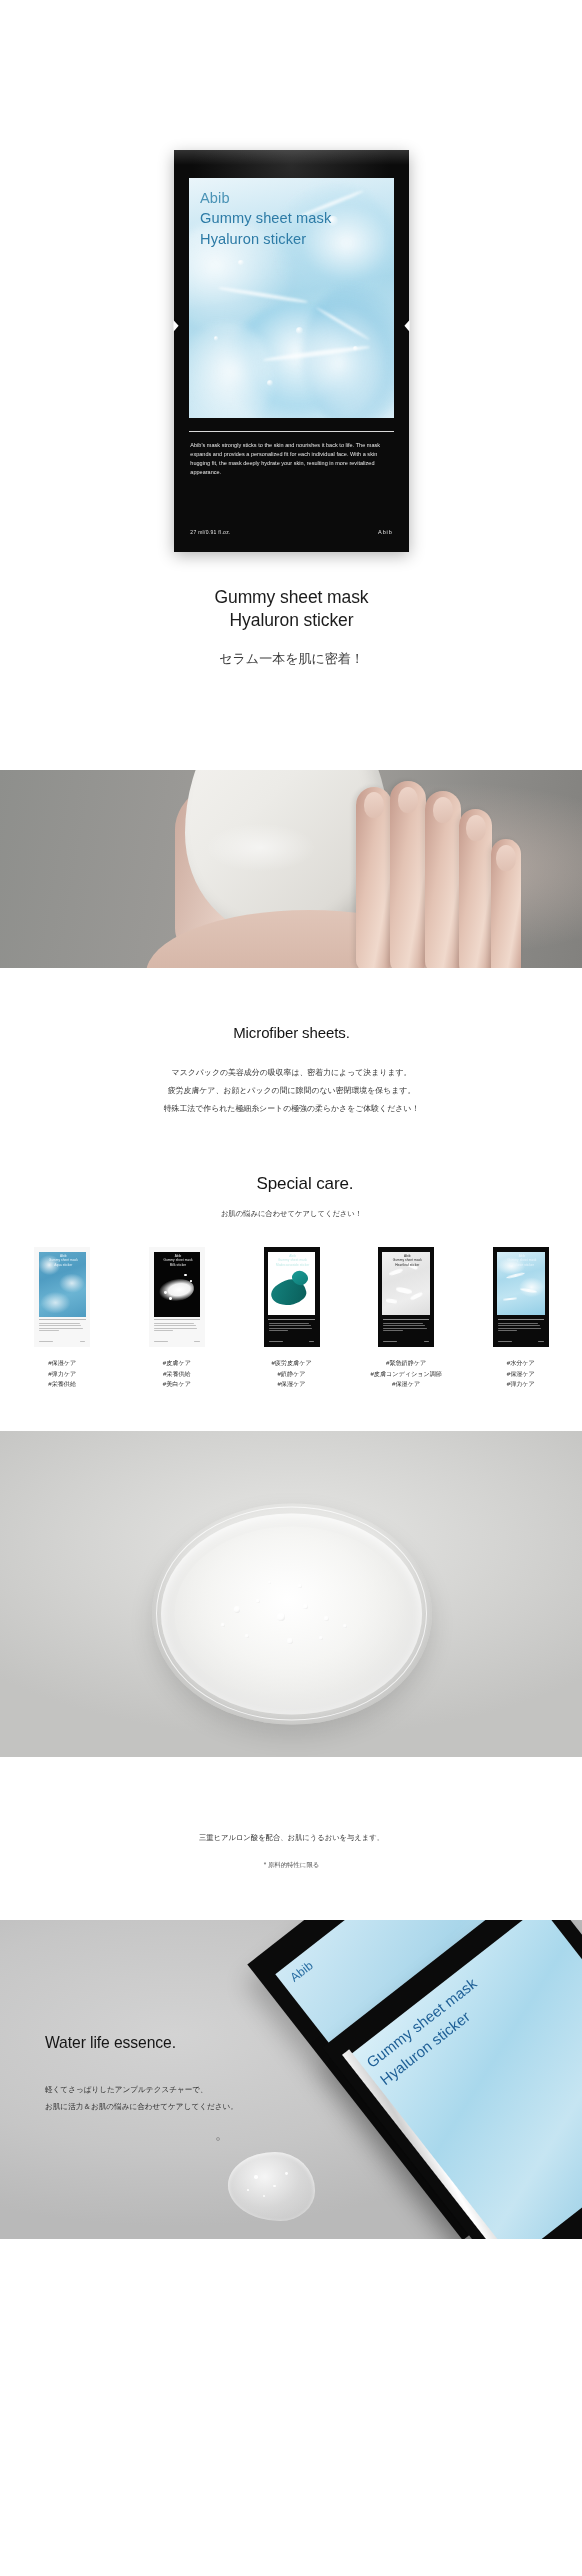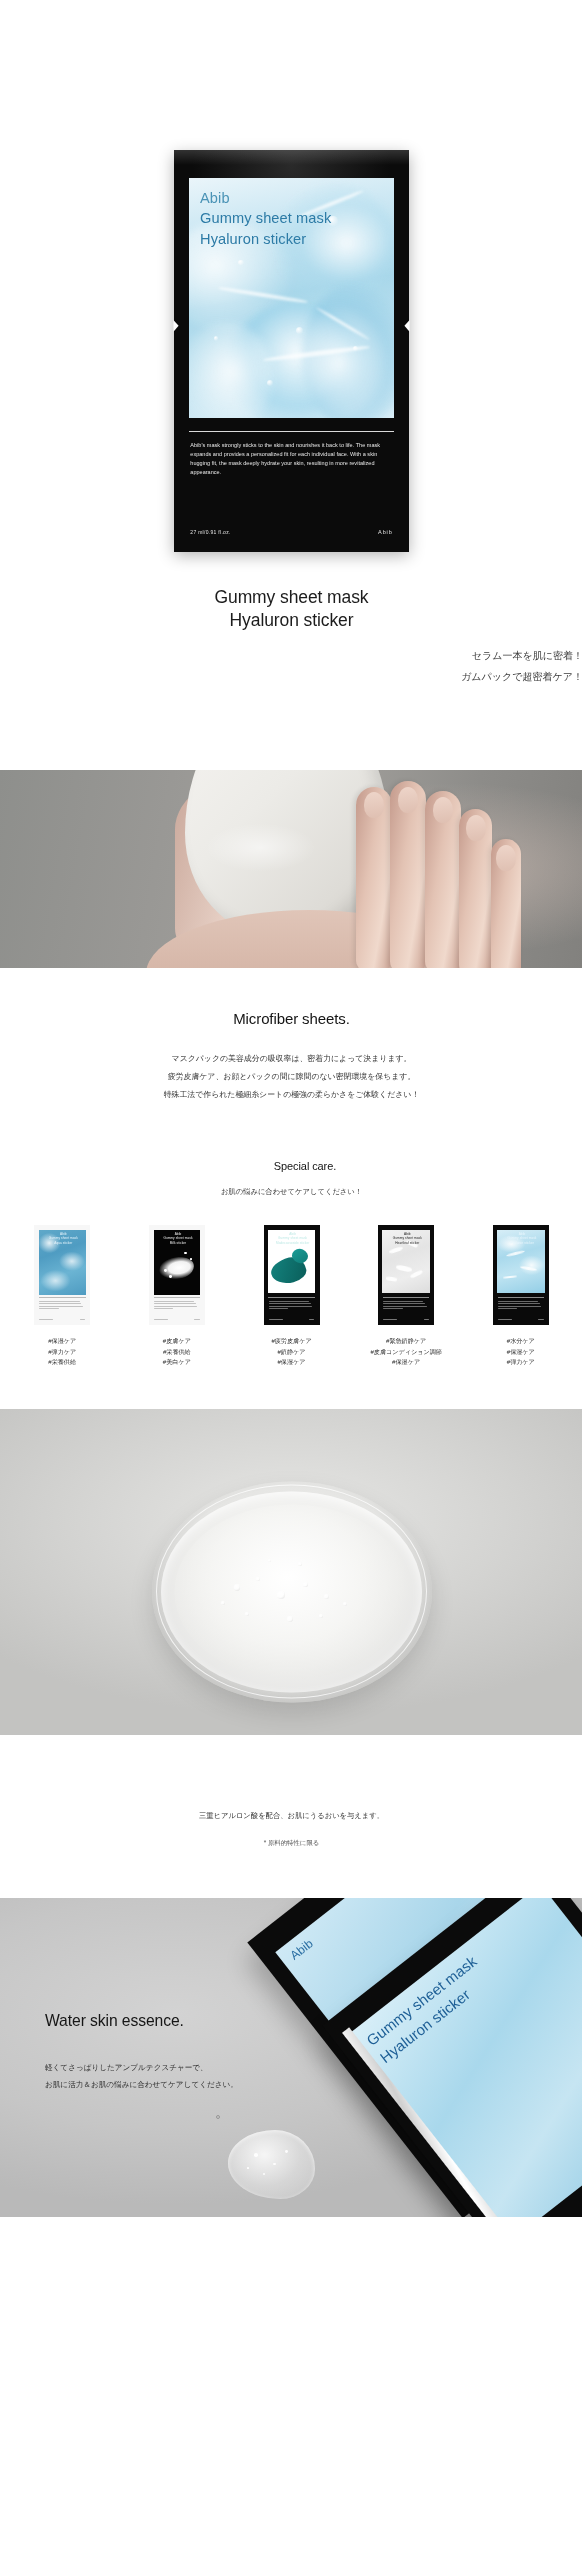--- a/index.html
+++ b/index.html
@@ -103,22 +103,22 @@
 
   
   .hero-title {
     position: absolute; left: 0; right: 0; top: 586px;
     text-align: center;
     font-size: 17.5px; font-weight: 400; line-height: 1.30;
     letter-spacing: -0.1px; color: #1c1c1c;
   }
   .hero-sub {
     position: absolute; left: 0; right: 0; top: 646px;
-    text-align: right;
-    font-size: 10px; line-height: 2.05; color: #3a3a3a; font-weight: 400;
+    text-align: center;
+    font-size: 13px; line-height: 2.05; color: #3a3a3a; font-weight: 400;
   }
 
   
   .sec-face {
     position: relative; width: 583px; height: 198px; overflow: hidden;
     background: #9b9b98;
   }
   .face-bg {
     position: absolute; inset: 0;
     background:
@@ -168,26 +168,26 @@
   }
 
   
   .sec-copy { width: 583px; background: #ffffff; text-align: center; }
   .hdr-en {
     font-size: 15px; font-weight: 400; letter-spacing: -0.1px; color: #141414;
   }
   .body-jp {
     font-size: 7.9px; line-height: 2.30; color: #333333; font-weight: 400;
   }
-  .sec-micro { padding-top: 42px; padding-bottom: 51px; }
+  .sec-micro { padding-top: 56px; padding-bottom: 51px; }
   .sec-micro .body-jp { margin-top: 23px; }
 
   
   .sec-special { padding-top: 4.7px; padding-bottom: 41px; }
-  .sec-special .hdr-en { font-size: 11px; margin-left: 27px; }
+  .sec-special .hdr-en { font-size: 17px; margin-left: 27px; }
   .sec-special .lead-jp { margin-top: 11.7px; font-size: 7.3px; color: #333; }
 
   .variant-row {
     margin-top: 24.5px;
     display: flex; justify-content: space-between;
     padding: 0 8.2px; gap: 3.5px;
   }
   .variant { width: 108px; display: flex; flex-direction: column; align-items: center; }
   .v-pack {
     width: 56px; height: 100px; position: relative; overflow: hidden;
@@ -443,21 +443,20 @@
         </div>
       </div>
     </div>
 
     <div class="hero-title">
       <div>Gummy sheet mask</div>
       <div>Hyaluron sticker</div>
     </div>
     <div class="hero-sub">
       <div>セラム一本を肌に密着！</div>
-      <div>ガムパックで超密着ケア！</div>
     </div>
   </section>
 
   <section class="sec-face">
     <div class="face-bg"></div>
     <div class="face-neck"></div>
     <div class="face-mask"></div>
     <div class="face-shoulder"></div>
     <div class="face-hand">
       <div class="finger f1">
@@ -706,21 +705,21 @@
 
     <div class="gel-dot"></div>
     <div class="gel-blob">
       <i style="left:30%;top:34%;width:3.5px;height:3.5px;"></i>
       <i style="left:52%;top:48%;width:2.3px;height:2.3px;"></i>
       <i style="left:66%;top:30%;width:2.9px;height:2.9px;"></i>
       <i style="left:40%;top:62%;width:2.3px;height:2.3px;"></i>
       <i style="left:22%;top:54%;width:1.7px;height:1.7px;"></i>
     </div>
 
-    <div class="water-title">Water skin essence.</div>
+    <div class="water-title">Water life essence.</div>
     <div class="water-copy">
       <div>軽くてさっぱりしたアンプルテクスチャーで、</div>
       <div>お肌に活力＆お肌の悩みに合わせてケアしてください。</div>
     </div>
   </section>
 
 </div>
 
 
 </body></html>

